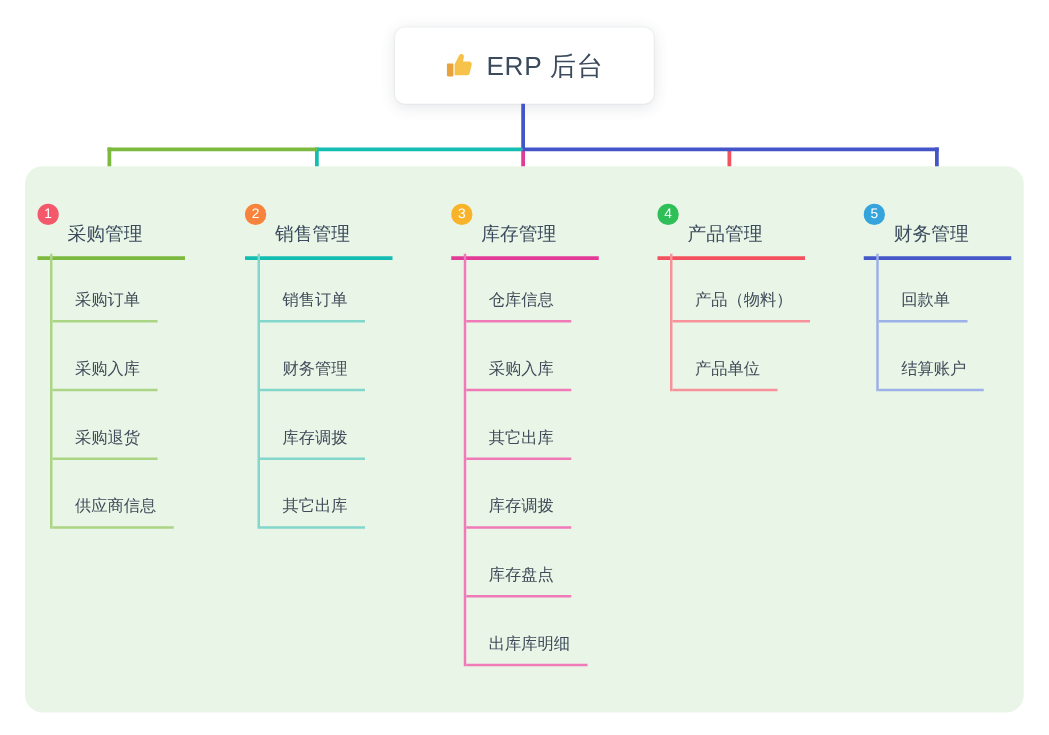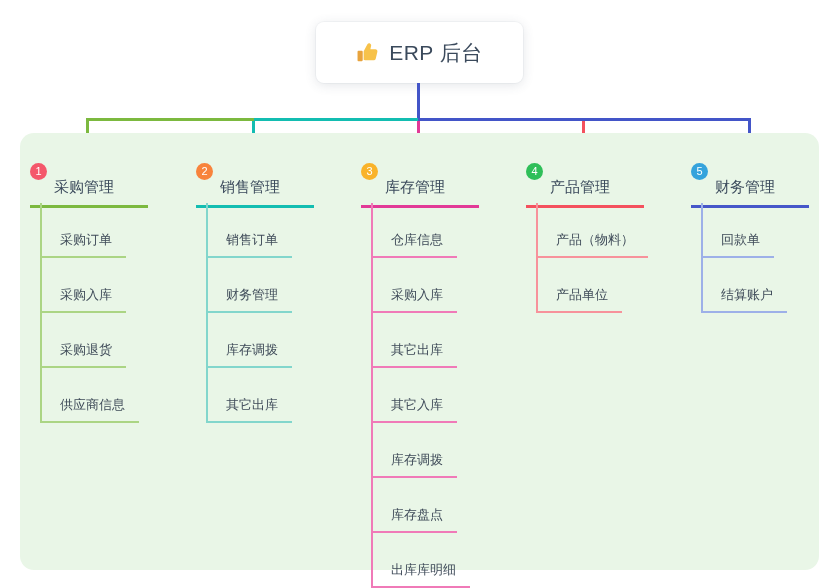--- a/index.html
+++ b/index.html
@@ -122,23 +122,20 @@
         <div class="child">
     <span>仓库信息</span>
   </div>
         <div class="child">
     <span>采购入库</span>
   </div>
         <div class="child">
     <span>其它出库</span>
   </div>
         <div class="child">
-    <span>其它入库</span>
-  </div>
-        <div class="child">
     <span>库存调拨</span>
   </div>
         <div class="child">
     <span>库存盘点</span>
   </div>
         <div class="child">
     <span>出库库明细</span>
   </div>
       </div>
   </div>

